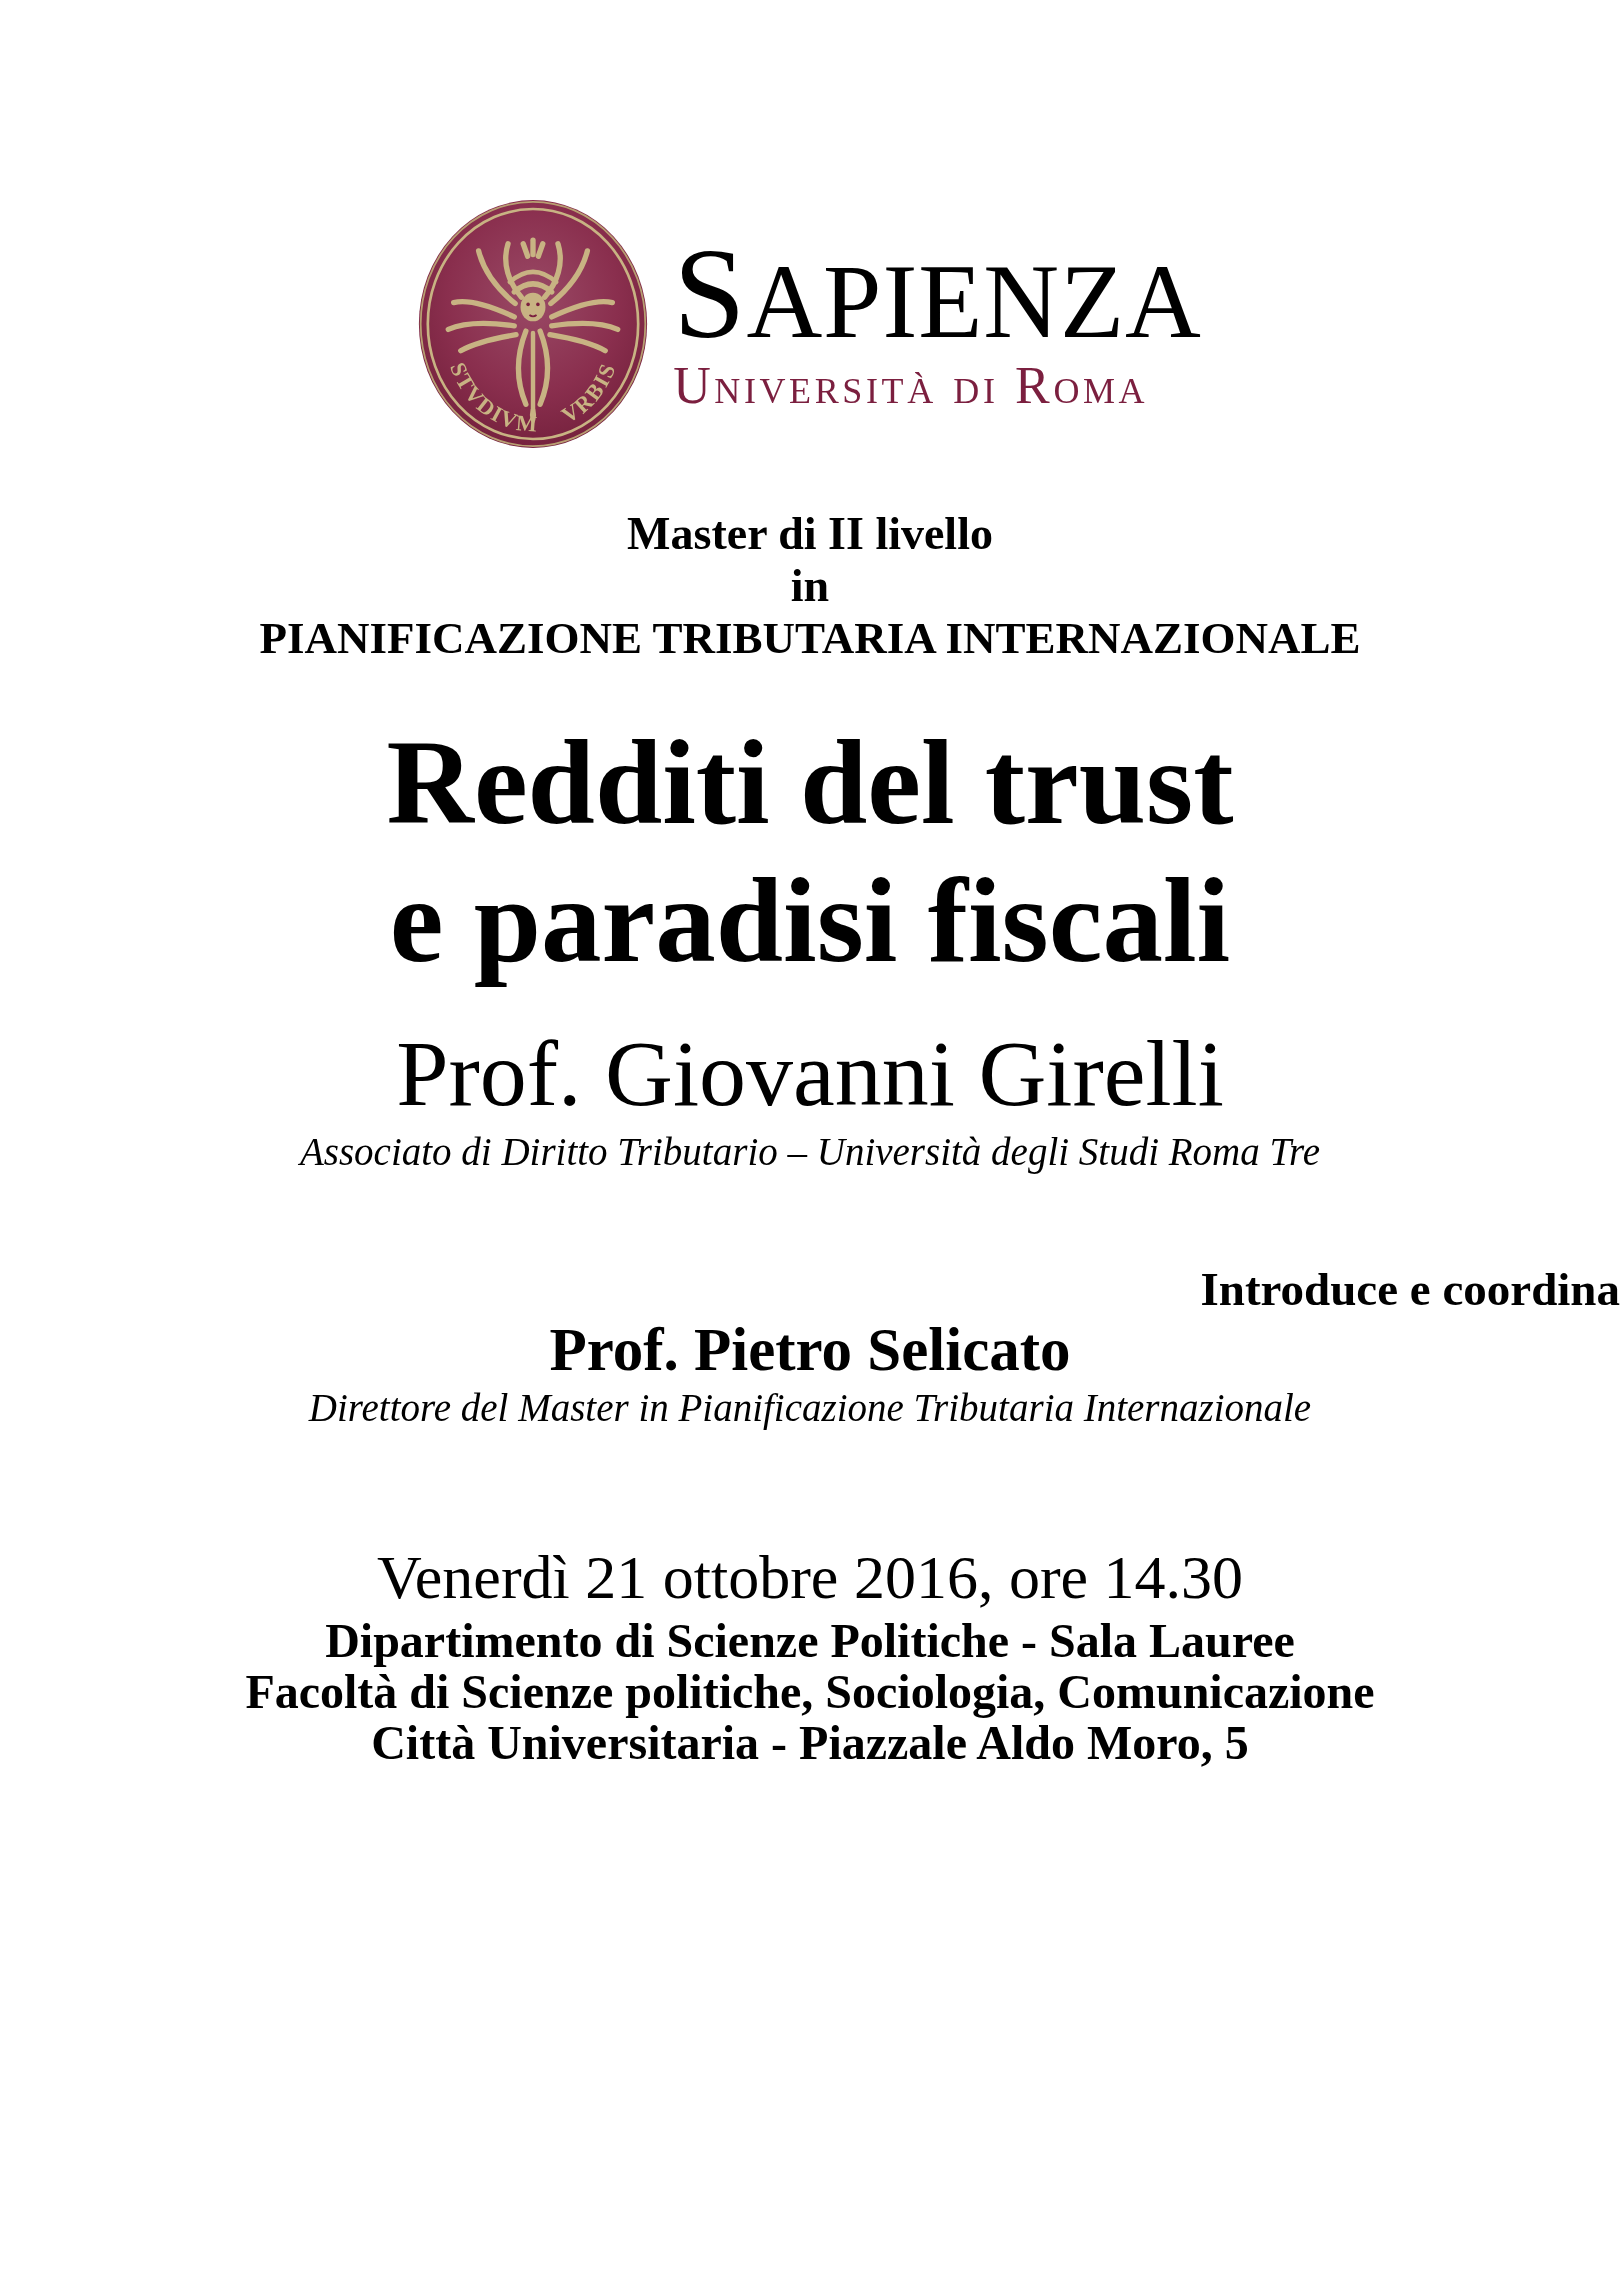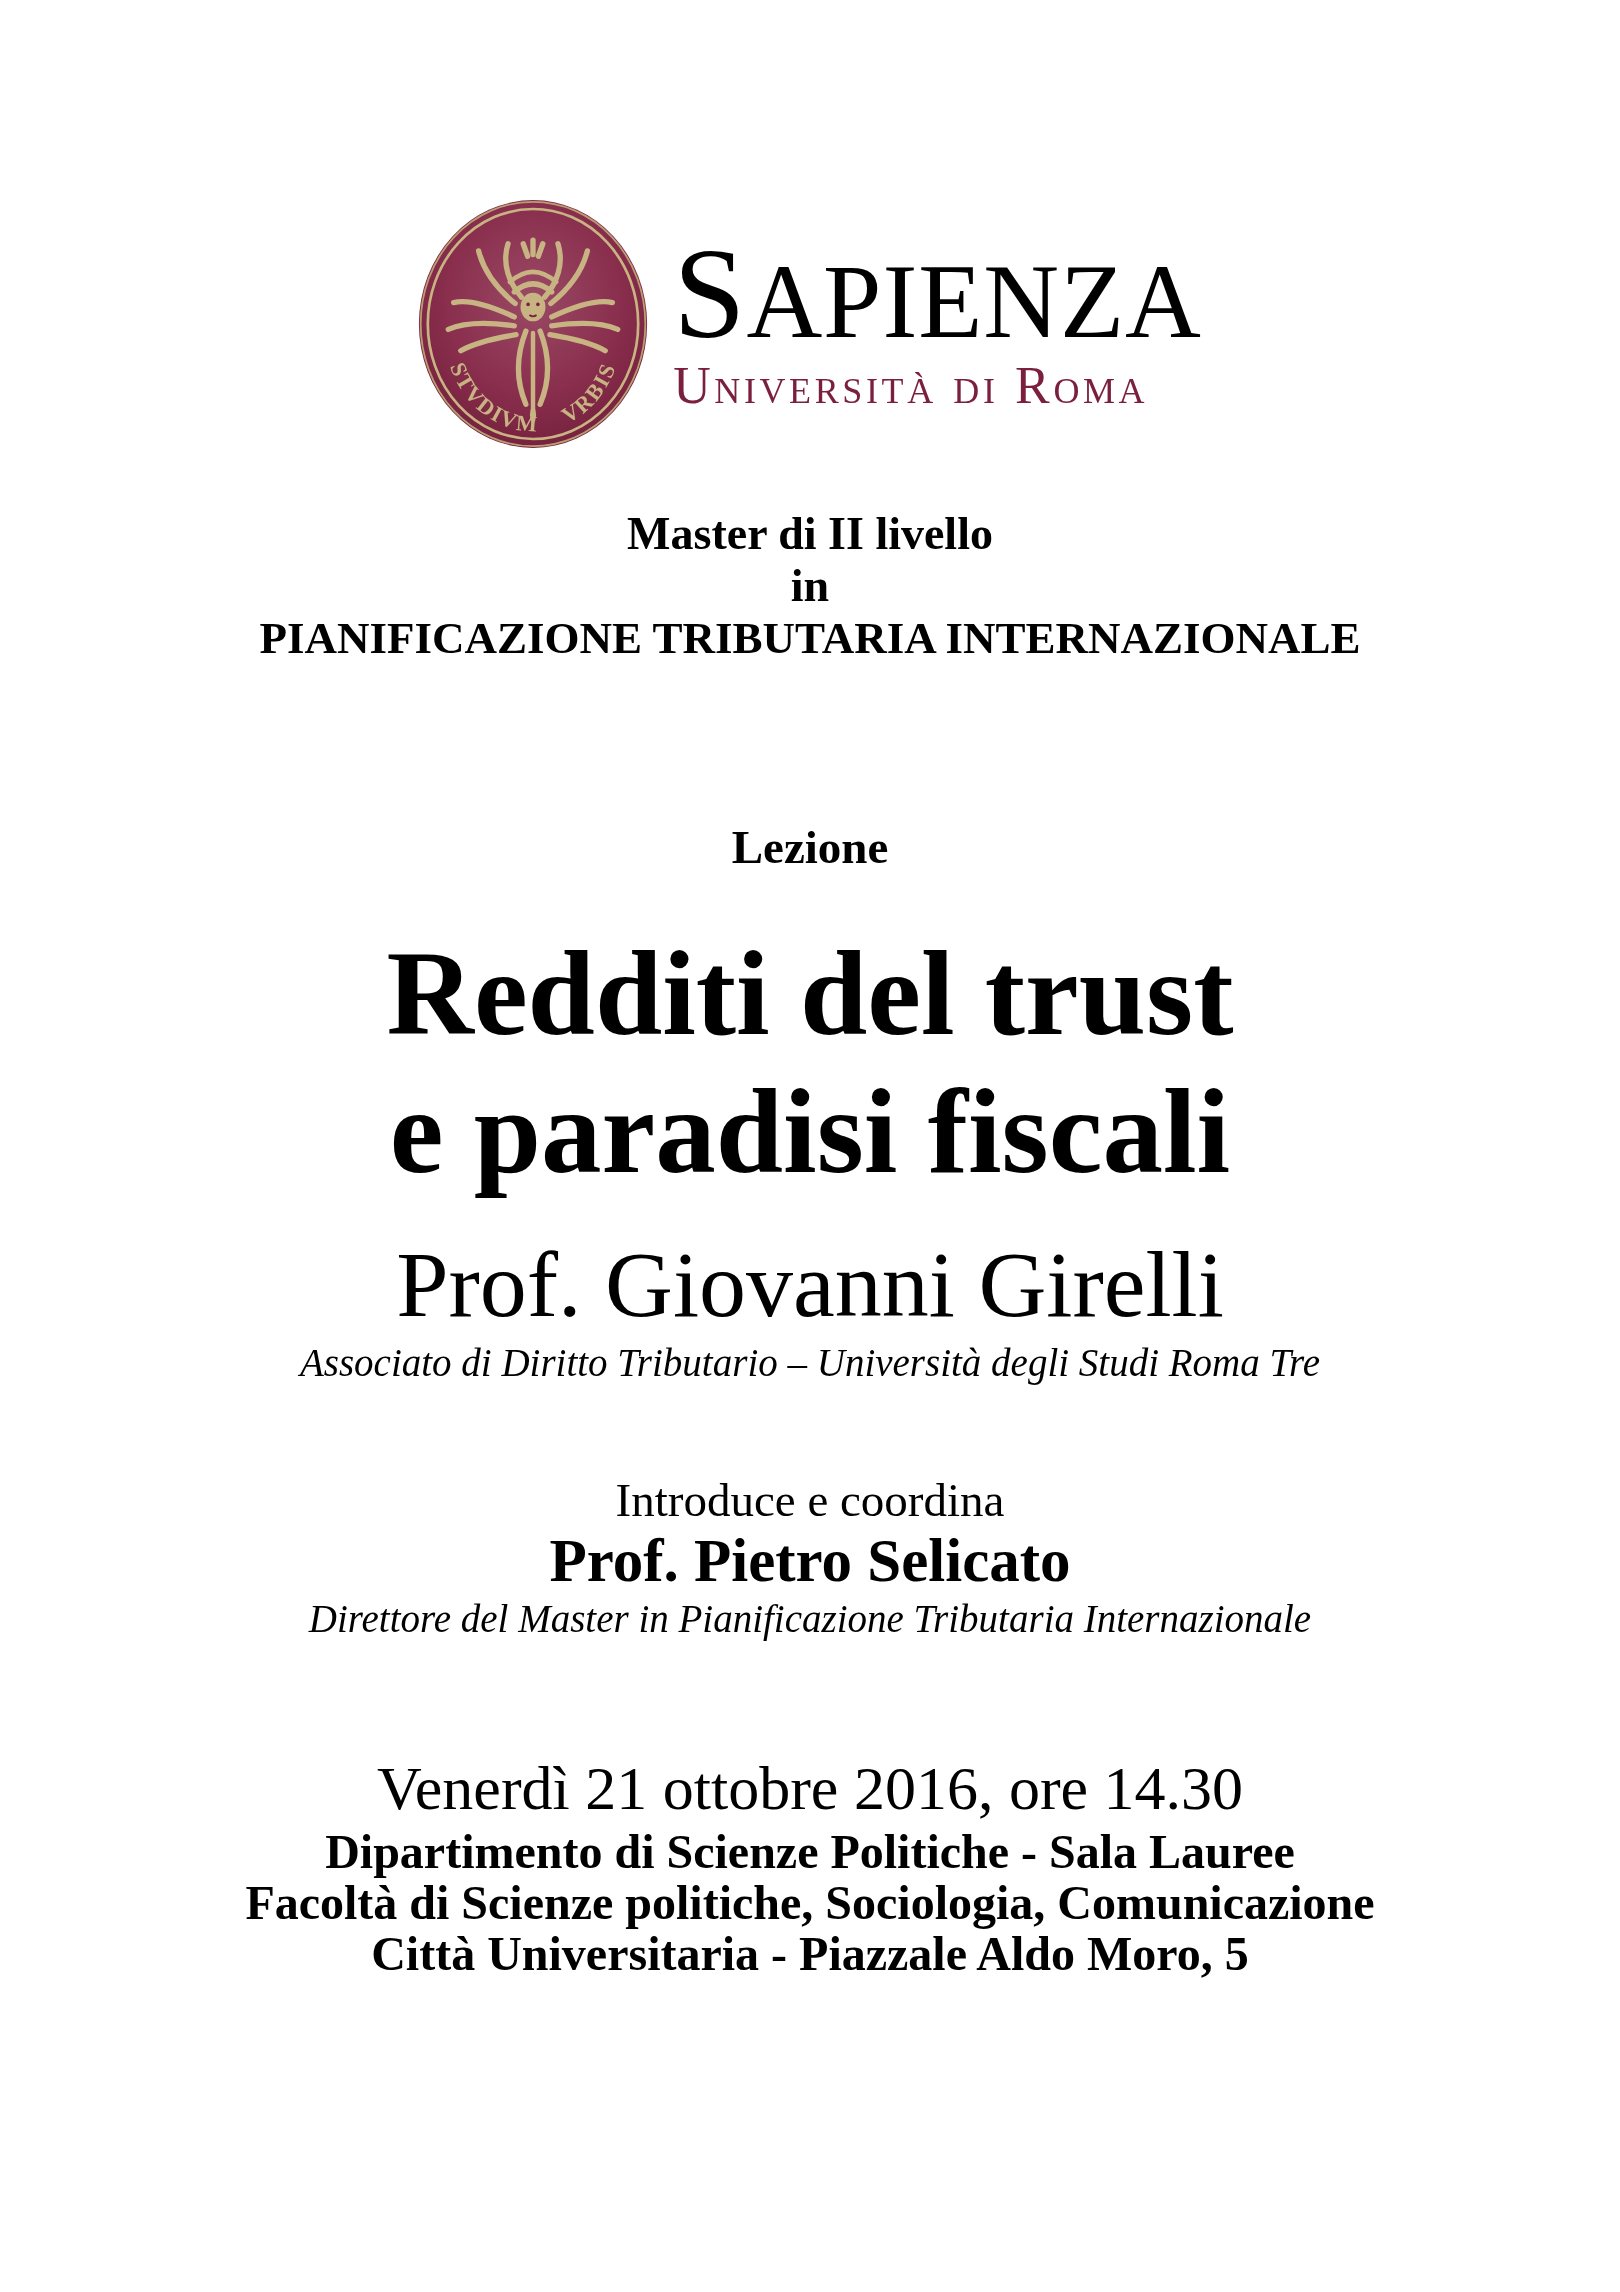--- a/index.html
+++ b/index.html
@@ -52,21 +52,21 @@
   .program-line.caps { font-size: 45px; letter-spacing: 0px; }
 
   
   .lezione { margin-top: 156px; font-weight: bold; font-size: 47px; line-height: 55px; }
   .lecture-title { margin-top: 49px; font-weight: bold; font-size: 121px; line-height: 138px; }
 
   .speaker-name { margin-top: 31px; font-weight: normal; font-size: 94px; line-height: 107px; }
   .speaker-role { font-style: italic; font-size: 39px; line-height: 50px; }
 
   .moderator { margin-top: 85px; }
-  .moderator-intro { font-weight: normal; font-size: 47px; line-height: 55px; }
+  .moderator-intro { font-weight: bold; font-size: 47px; line-height: 55px; text-align: right; }
   .moderator-name { font-weight: bold; font-size: 61px; line-height: 66px; }
   .moderator-role { font-style: italic; font-size: 39px; line-height: 50px; }
 
   
   .event { margin-top: 107px; }
   .event-datetime { font-weight: normal; font-size: 62px; line-height: 75px; }
   .event-line { font-weight: bold; font-size: 48px; line-height: 51px; }
 </style>
 </head>
 <body>
@@ -124,21 +124,20 @@
       <div class="wordmark-sub">Università di Roma</div>
     </div>
   </div>
 
   <div class="program">
     <div class="program-line">Master di II livello</div>
     <div class="program-line">in</div>
     <div class="program-line caps">PIANIFICAZIONE TRIBUTARIA INTERNAZIONALE</div>
   </div>
 
-  <div class="lezione">Lezione</div>
 
   <div class="lecture-title">
     <div>Redditi del trust</div>
     <div>e paradisi fiscali</div>
   </div>
 
   <div class="speaker-name">Prof. Giovanni Girelli</div>
   <div class="speaker-role">Associato di Diritto Tributario – Università degli Studi Roma Tre</div>
 
   <div class="moderator">

